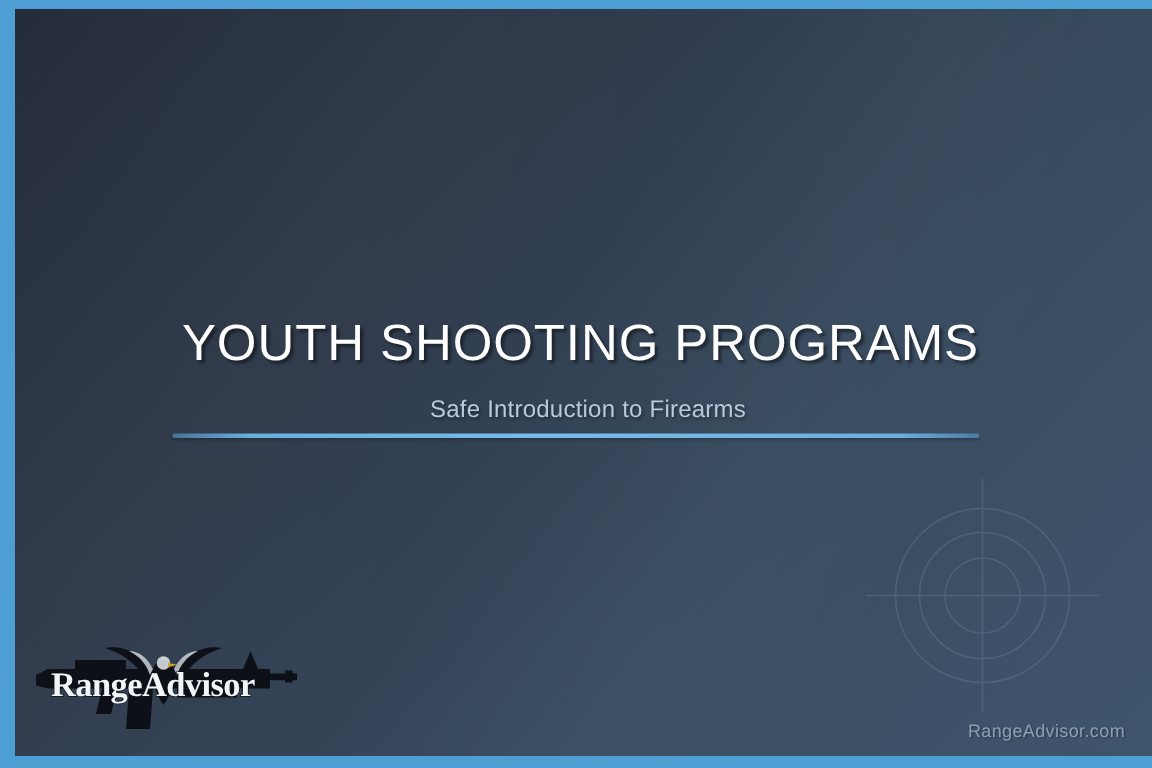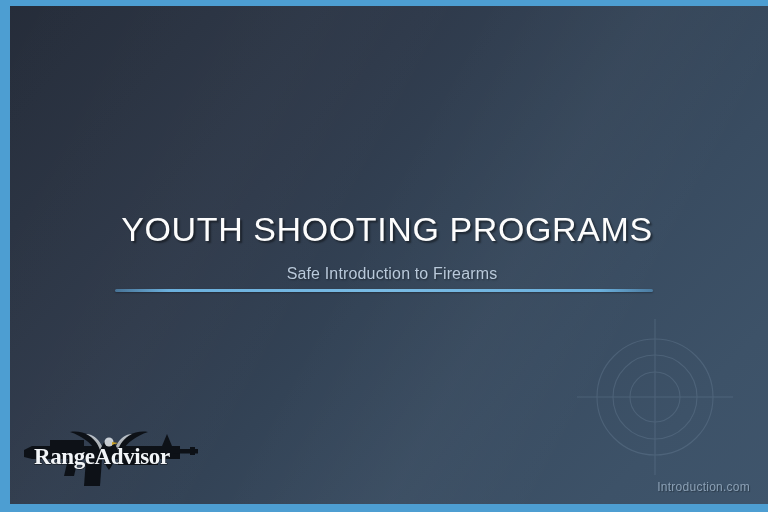--- a/index.html
+++ b/index.html
@@ -194,15 +194,15 @@
       <path d="M94 22 C98 14 104 10 110 10 C102 14 98 20 96 26 Z" fill="#e6ebf0" opacity="0.75"></path>
 
       <path d="M87 16 C92 16 95 21 94 28 C93 36 90 42 87 46 C84 42 81 36 80 28 C79 21 82 16 87 16 Z" fill="#0d1117"></path>
       <circle cx="87" cy="18" r="4.5" fill="#e6ebf0" opacity="0.85"></circle>
       <path d="M90 18 L96 19 L90 21 Z" fill="#c9a227"></path>
     </g>
 
     <text x="12" y="40" font-family="'Liberation Serif', serif" font-size="23" font-weight="bold" fill="#f2f5f8" stroke="#0d1117" stroke-width="0.9" paint-order="stroke" letter-spacing="-0.4">RangeAdvisor</text>
   </svg>
 
-  <div class="footer-url">Introduction.com</div>
+  <div class="footer-url">RangeAdvisor.com</div>
 
 </div>
 
 </body></html>

